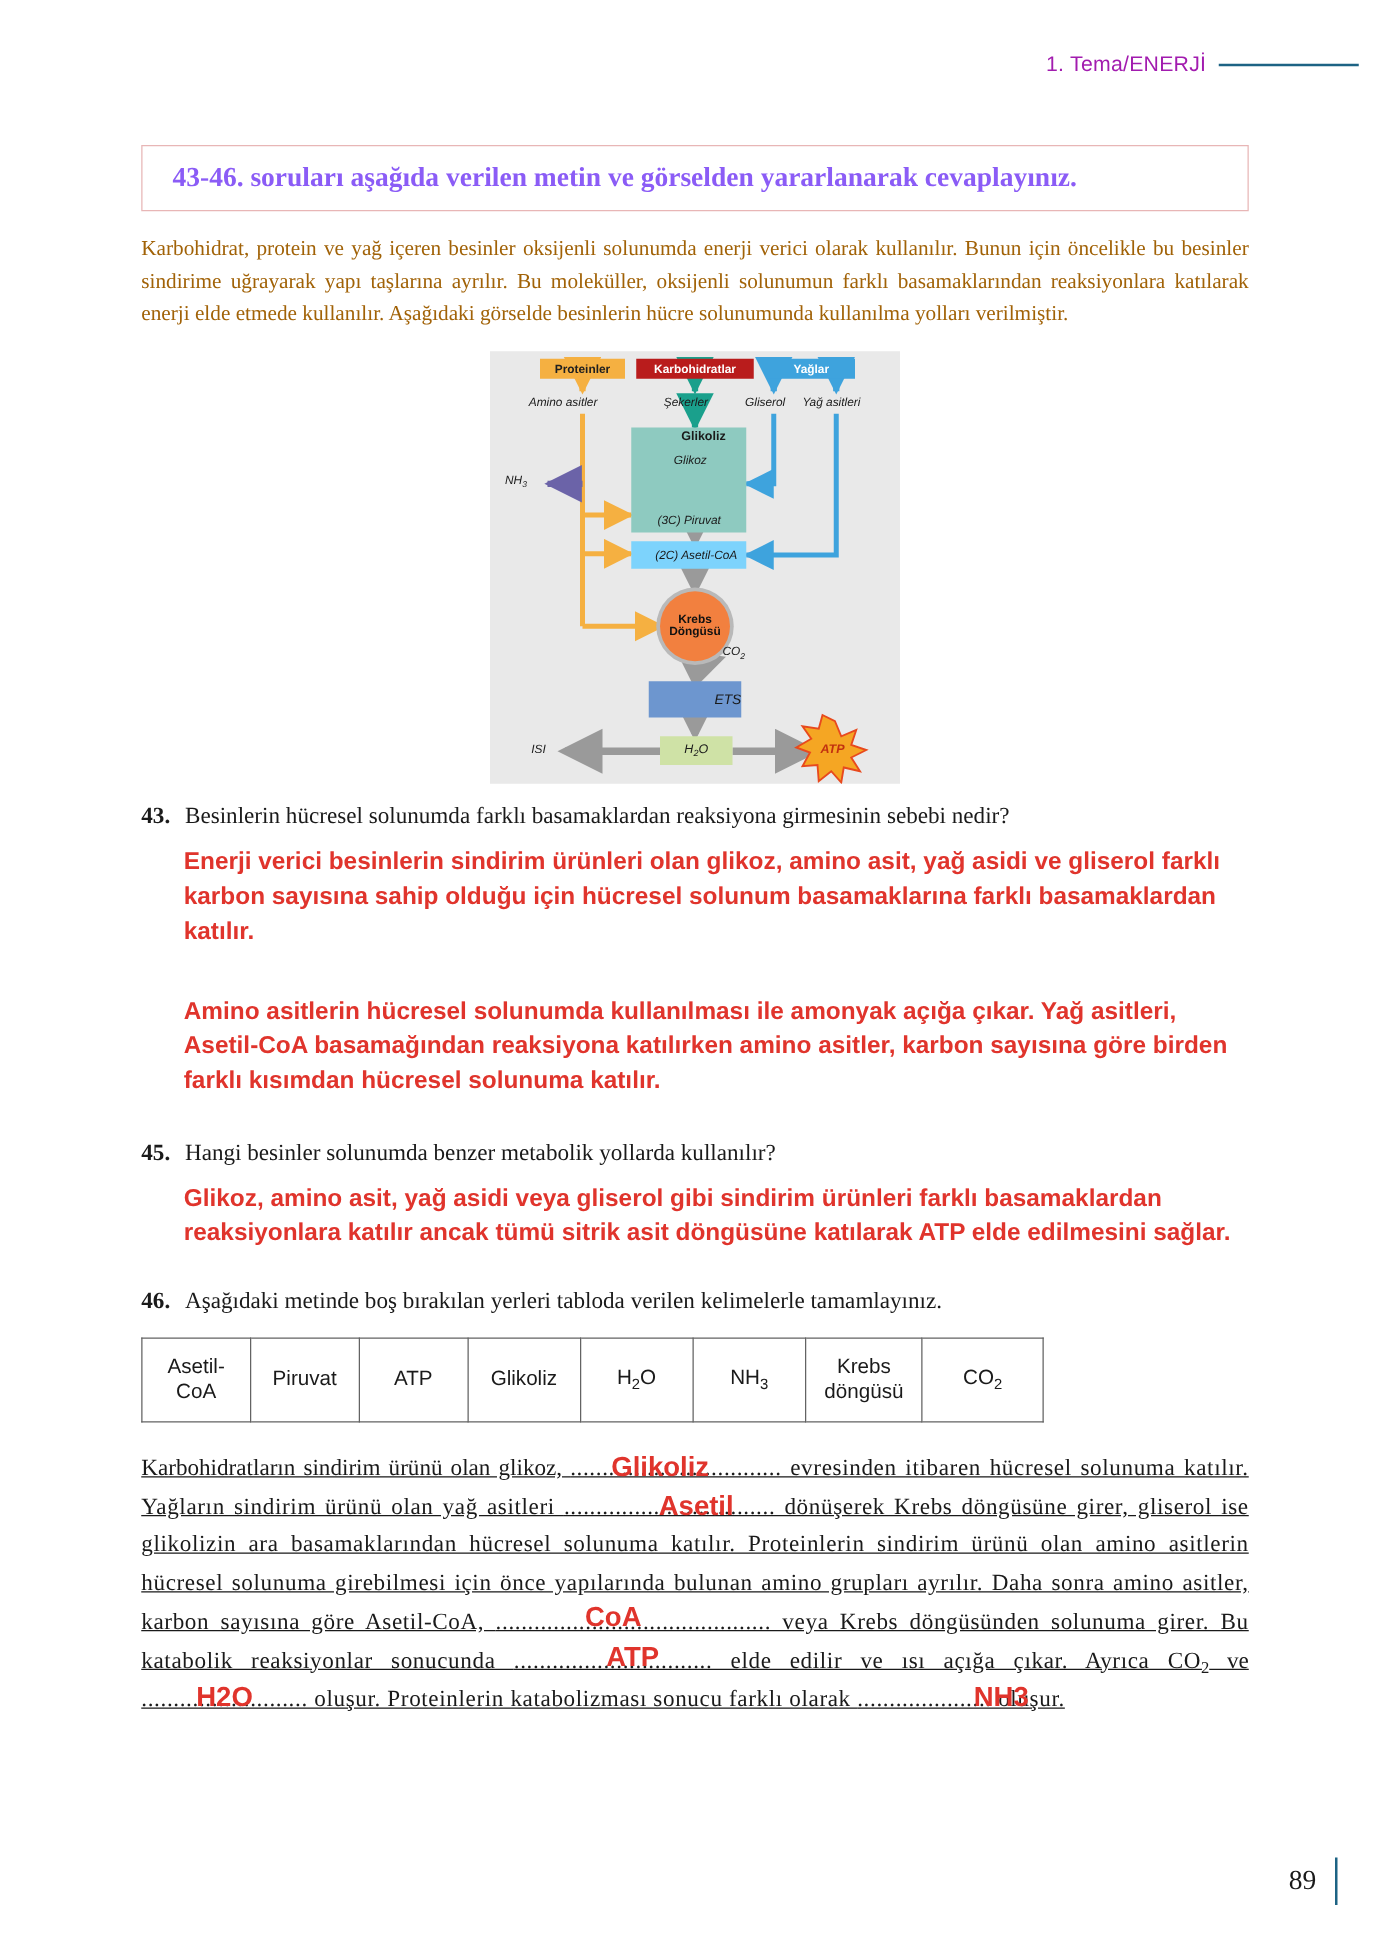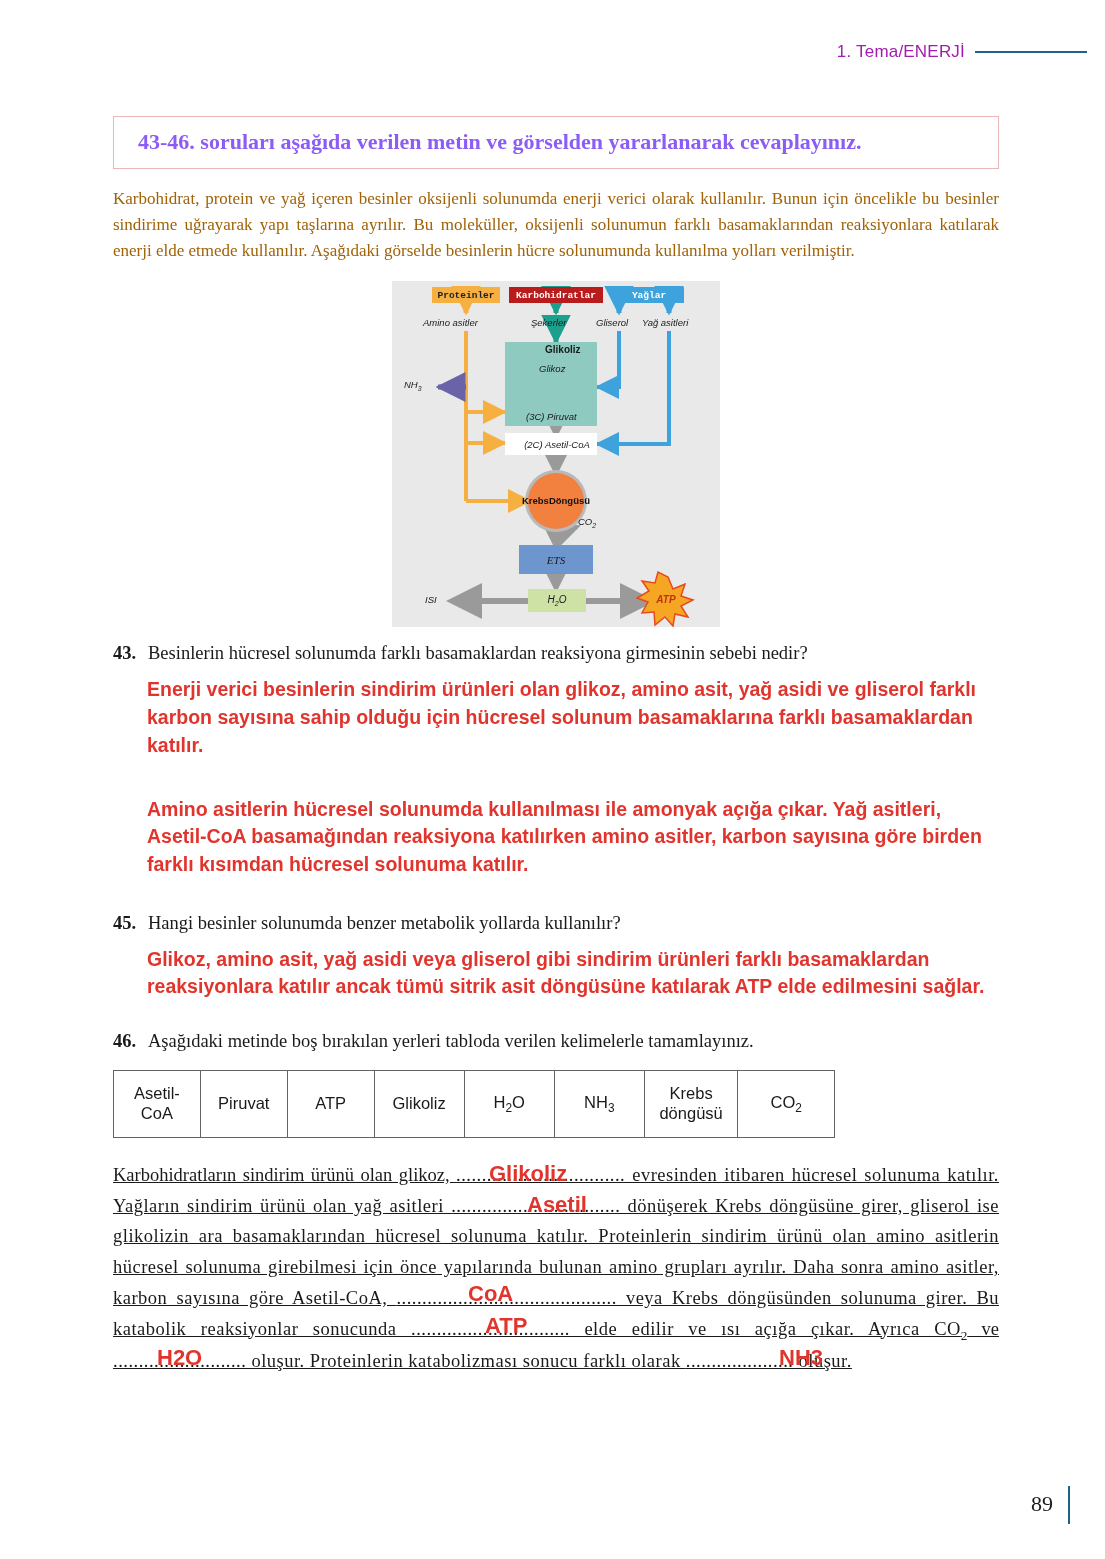--- a/index.html
+++ b/index.html
@@ -84,21 +84,21 @@
   }
   .fig-box {
     position: absolute;
     box-sizing: border-box;
     display: flex;
     align-items: center;
     justify-content: center;
     text-align: center;
   }
   .src-label {
-    font-family: Liberation Mono, monospace;
+    font-family: Liberation Sans, sans-serif;
     font-weight: bold;
     font-size: 9.5px;
     color: #202020;
     line-height: 1;
   }
   .sub-label {
     position: absolute;
     font-family: "Liberation Sans", sans-serif;
     font-style: italic;
     font-size: 9.5px;
@@ -109,53 +109,54 @@
     background: #8ecac0;
   }
   .glyc-title {
     position: absolute;
     font-family: "Liberation Sans", sans-serif;
     font-weight: bold;
     font-size: 10px;
     color: #1a1a1a;
   }
   .acetyl-box {
-    background: #ffffff;
+    background: #7dd3fc;
     border: 0;
     padding-left: 12px;
   }
   .acetyl-text {
     font-family: "Liberation Sans", sans-serif;
     font-style: italic;
     font-size: 9.5px;
     color: #1a1a1a;
   }
   .krebs-circle {
     position: absolute;
     width: 56px;
     height: 56px;
     border-radius: 50%;
     background: #f2803f;
     box-shadow: 0 0 0 3px #b9b9b9;
     display: flex;
     align-items: center;
     justify-content: center;
-    flex-direction: row;
+    flex-direction: column;
     font-family: "Liberation Sans", sans-serif;
     font-weight: bold;
     font-size: 9.5px;
     color: #111;
     line-height: 1.12;
   }
   .ets-box {
     background: #6d96cf;
-    font-family: Liberation Serif, serif;
+    font-family: Liberation Sans, sans-serif;
     font-style: italic;
     font-size: 11px;
     color: #1a1a1a;
+    justify-content: flex-end;
   }
   .h2o-box {
     background: #cfe2a6;
     font-family: "Liberation Sans", sans-serif;
     font-style: italic;
     font-size: 10px;
     color: #1a1a1a;
   }
   .atp-star {
     position: absolute;

